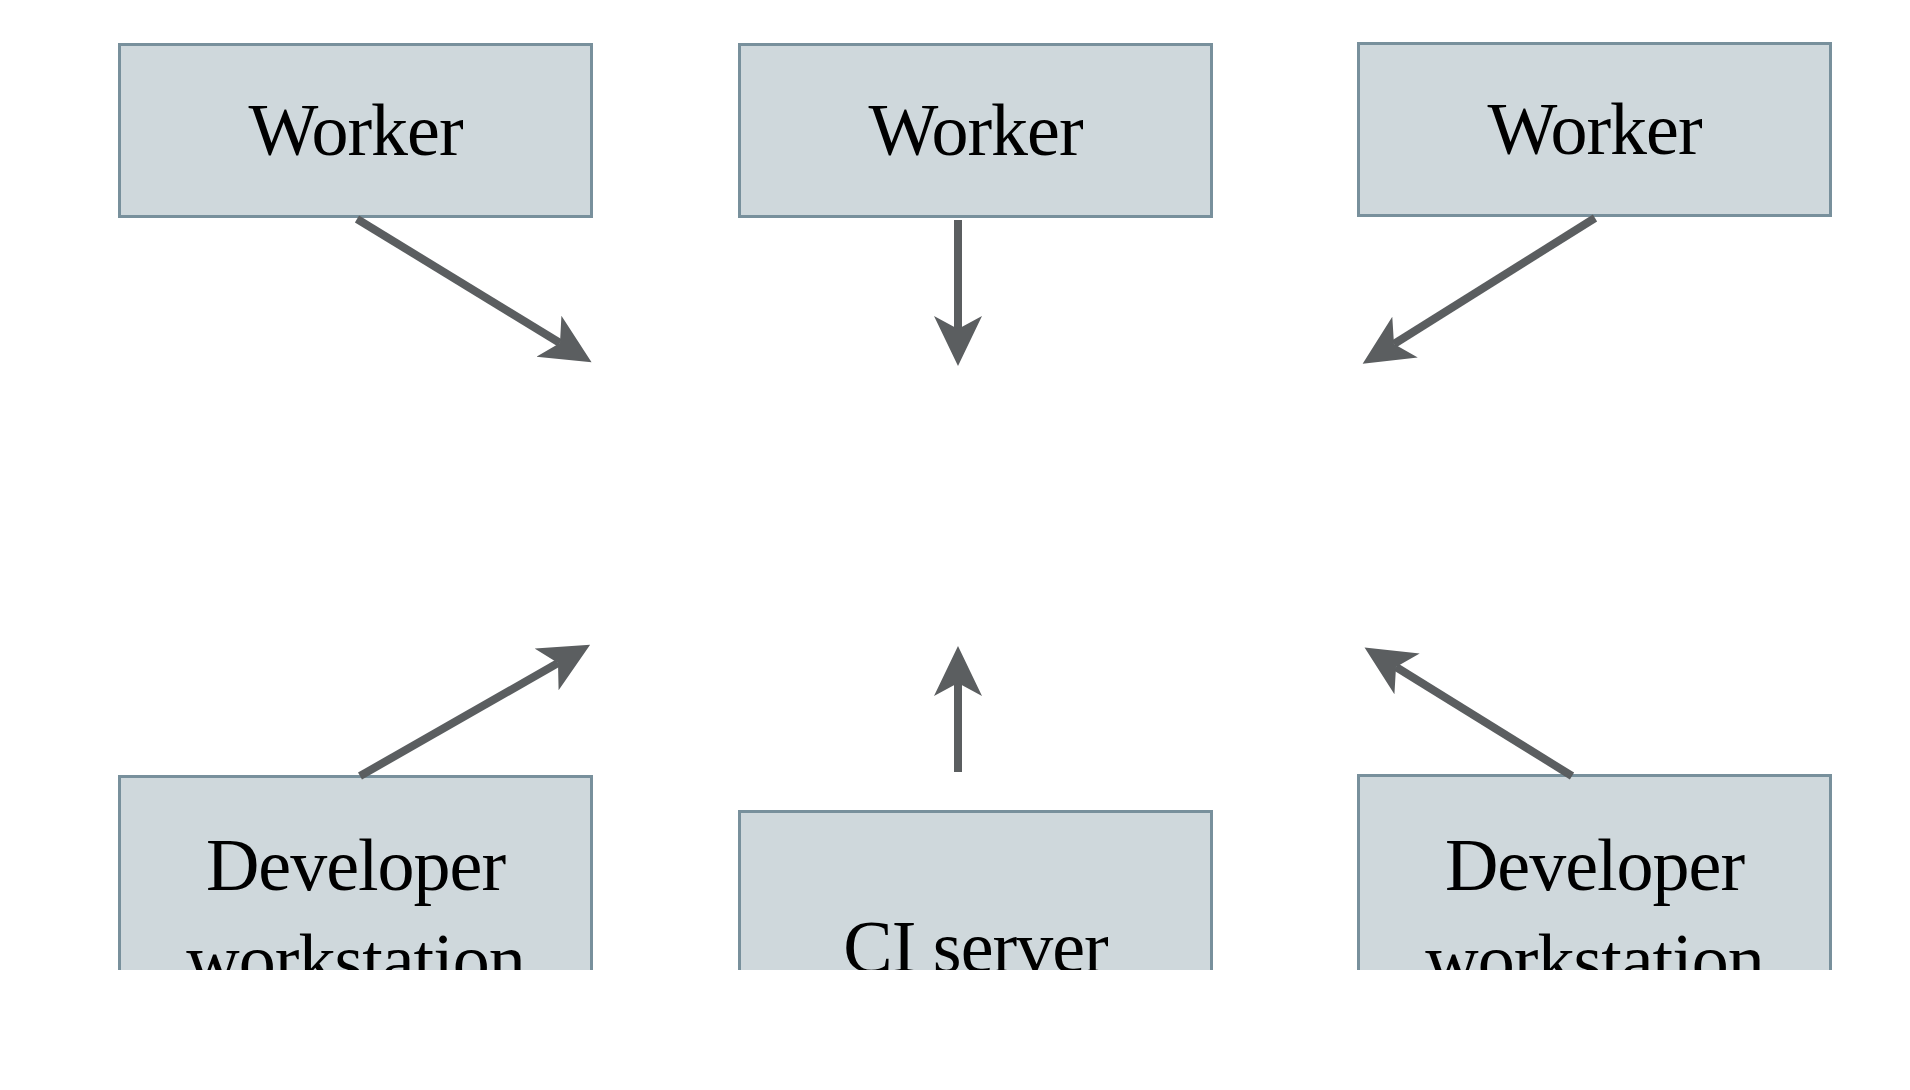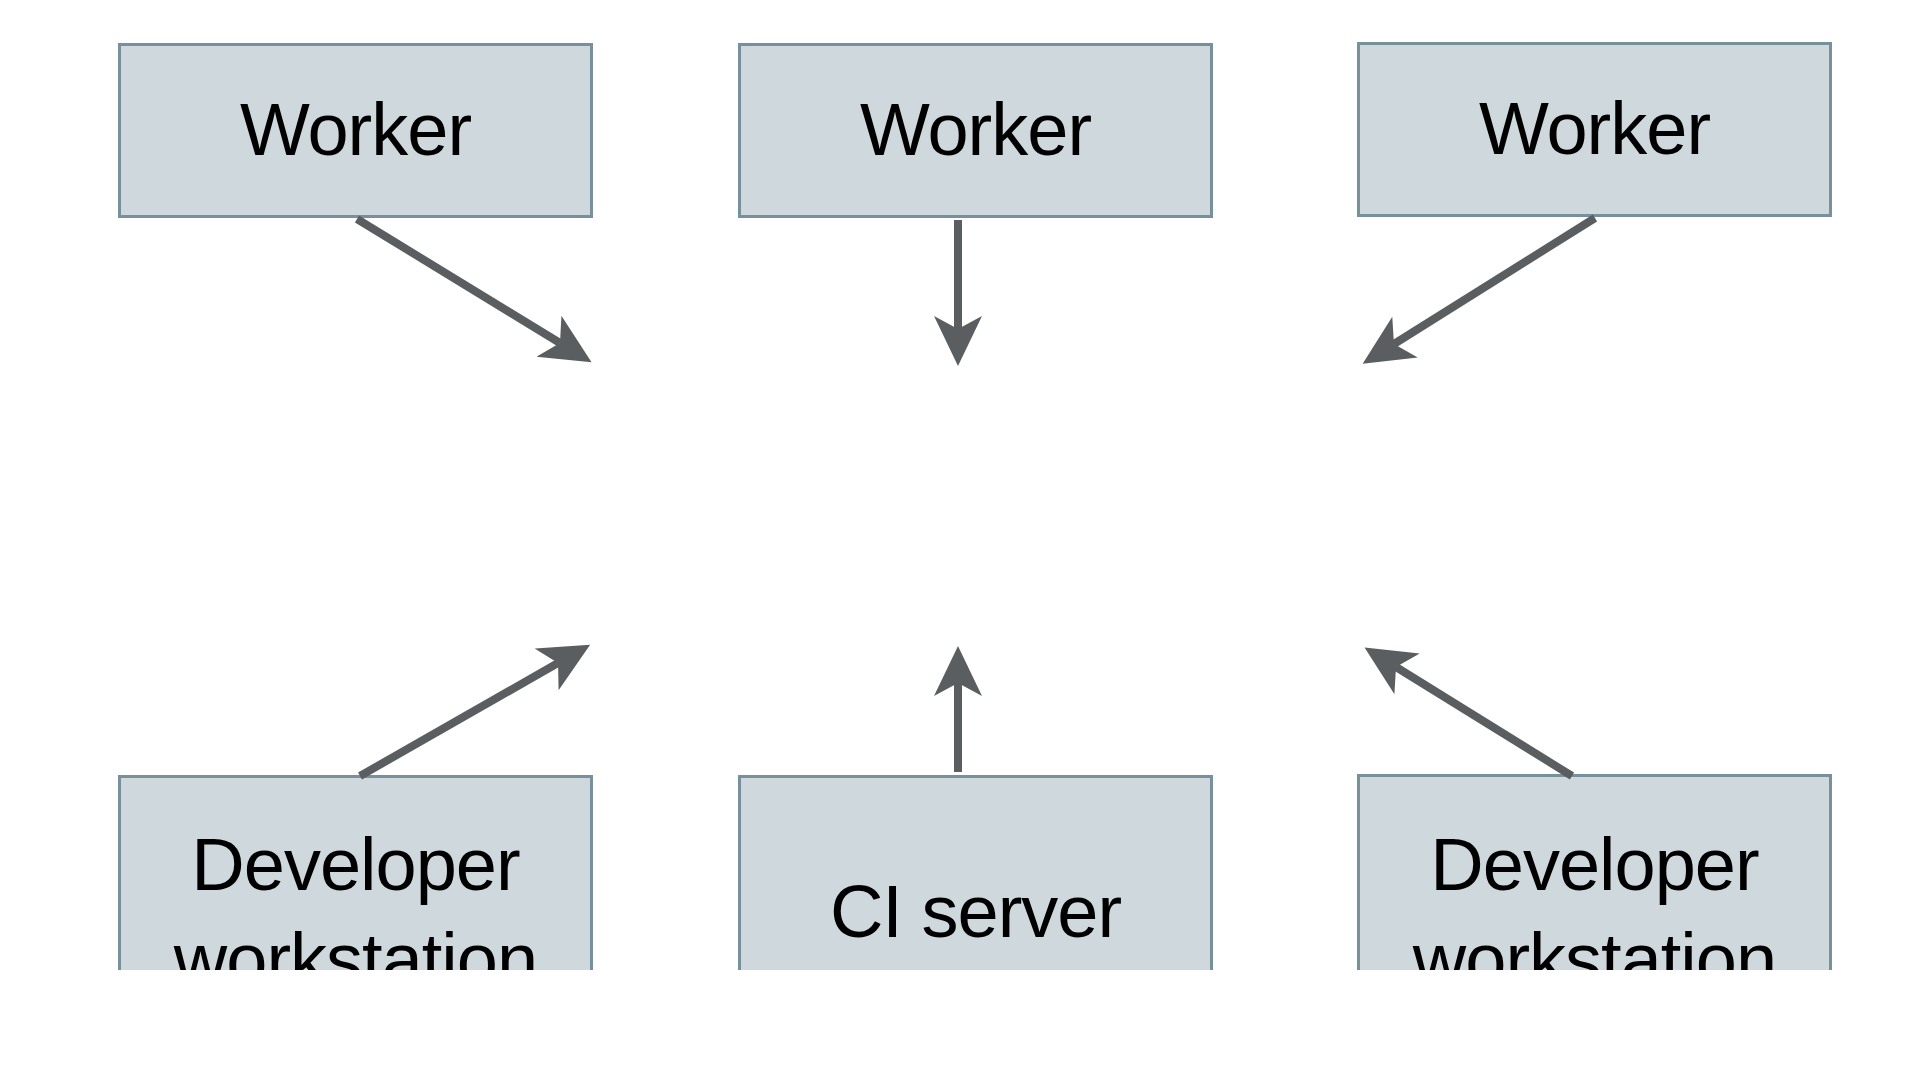--- a/index.html
+++ b/index.html
@@ -8,21 +8,21 @@
     --arrow:#5b5e60;
     --text:#000000;
     --bg:#ffffff;
   }
   html,body{margin:0;padding:0;background:var(--bg);}
   .canvas{
     position:relative;
     width:1910px;height:970px;
     background:var(--bg);
     overflow:hidden;
-    font-family:Liberation Sans, sans-serif;
+    font-family:Liberation Serif, serif;
   }
   .node{
     position:absolute;
     box-sizing:border-box;
     background:var(--node-fill);
     border:3px solid var(--node-border);
     display:flex;
     align-items:center;
     justify-content:center;
     text-align:center;
@@ -60,21 +60,21 @@
 
   <div class="node" style="left:1357px;top:42px;width:475px;height:175px">
     <span class="label">Worker</span>
   </div>
 
 
   <div class="node" style="left:118px;top:775px;width:475px;height:275px">
     <span class="label">Developer workstation</span>
   </div>
 
-  <div class="node" style="left:738px;top:775px;width:475px;height:275px">
+  <div class="node" style="left:738px;top:810px;width:475px;height:275px">
     <span class="label">CI server</span>
   </div>
 
   <div class="node" style="left:1357px;top:774px;width:475px;height:277px">
     <span class="label">Developer workstation</span>
   </div>
 
   <svg class="arrows" viewBox="0 0 1910 1090" xmlns="http://www.w3.org/2000/svg">
     <defs>
       <marker id="dart" markerUnits="userSpaceOnUse" markerWidth="54" markerHeight="50" refX="13" refY="24" orient="auto">

